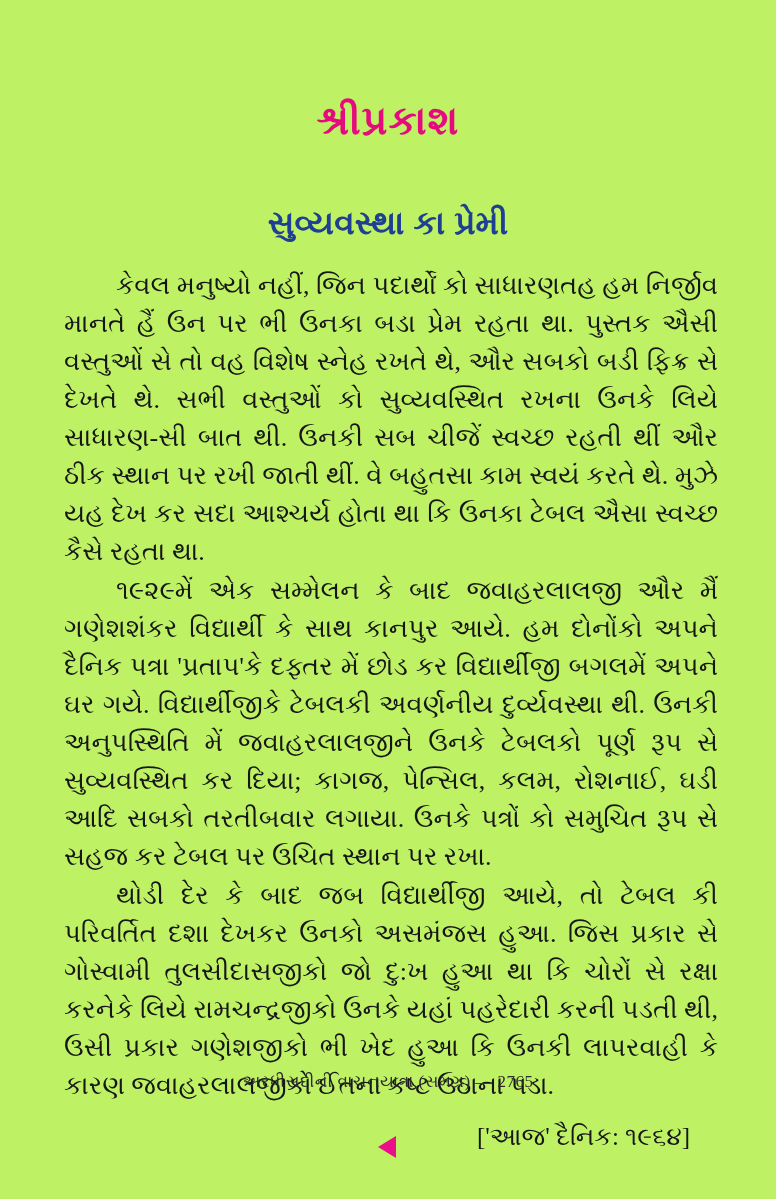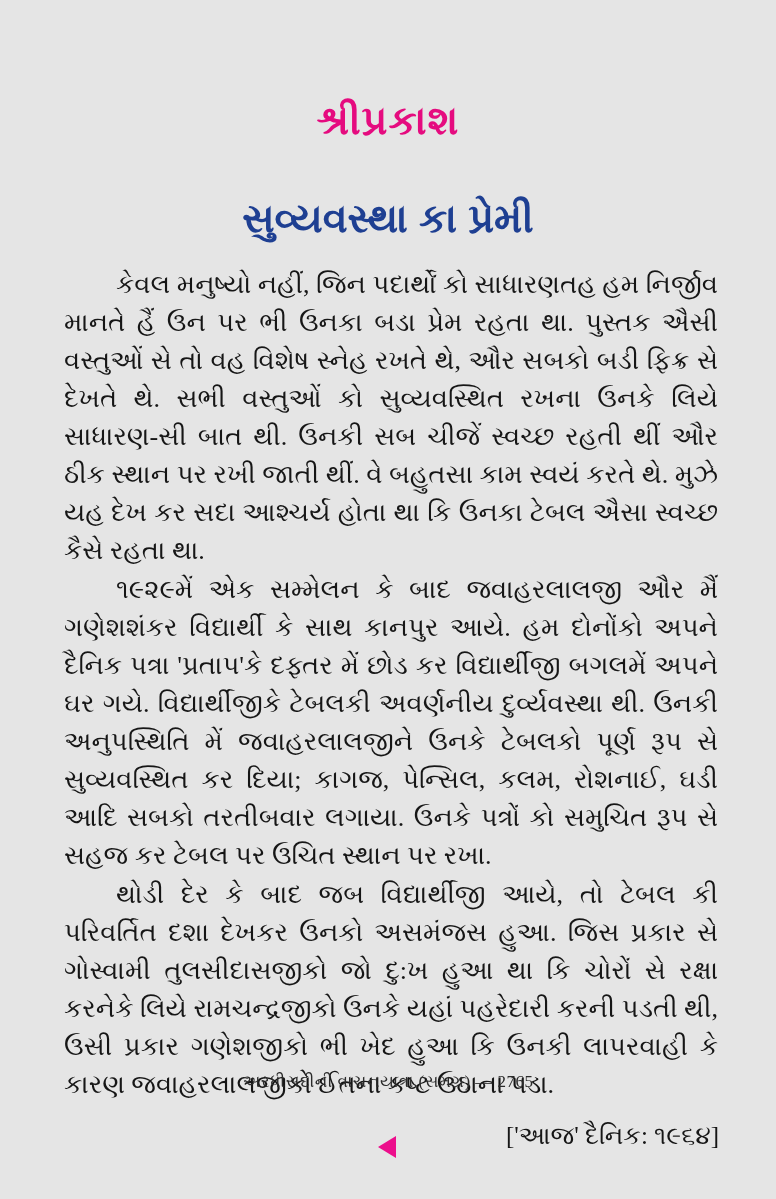--- a/index.html
+++ b/index.html
@@ -5,58 +5,58 @@
   html, body {
     margin: 0;
     padding: 0;
     background: #ffffff;
   }
   .page {
     position: relative;
     width: 776px;
     height: 1199px;
     margin: 0 auto;
-    background: #e5e5e5;
+    background: #bef264;
     font-family: "Liberation Serif", "DejaVu Serif", serif;
     color: #1a1a1a;
     overflow: hidden;
     box-sizing: border-box;
   }
   .title {
     margin: 0;
     padding-top: 98px;
     text-align: center;
     font-size: 40px;
     font-weight: bold;
     letter-spacing: 1px;
     color: var(--title-color, #e50b7f);
     font-family: "Liberation Sans", "DejaVu Sans", sans-serif;
   }
   .subtitle {
-    margin: 0;
+    margin: 8px;
     padding-top: 52px;
     text-align: center;
-    font-size: 40px;
+    font-size: 33px;
     font-weight: bold;
     color: var(--subtitle-color, #1e3f92);
     font-family: "Liberation Sans", "DejaVu Sans", sans-serif;
   }
   .body-text {
     margin: 24px 57px 0 63px; 
   }
   .body-text p {
     margin: 1px;
     font-size: 26px;
     line-height: 38px;
     text-align: justify;
     text-indent: 52px;
     color: #161616;
   }
   .attribution {
-    margin: 18px 57px 0 63px;
+    margin: 18px 86px 0 63px;
     text-align: right;
     font-size: 25px;
     color: #161616;
   }
   .footer {
     position: absolute;
     left: 0;
     right: 0;
     top: 1072px;
     text-align: center;

